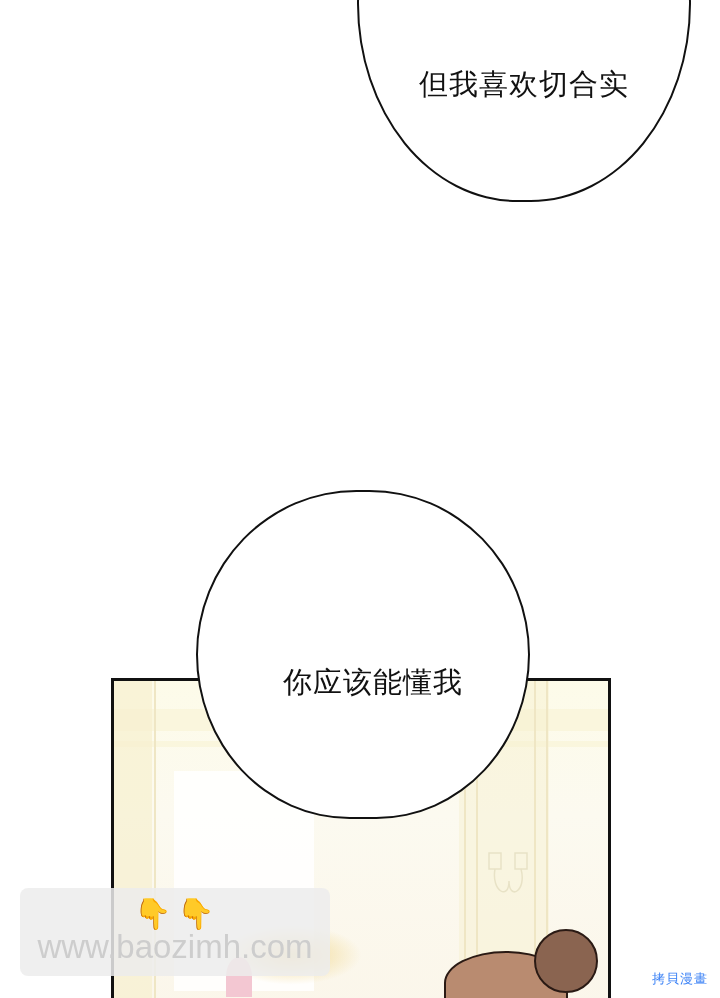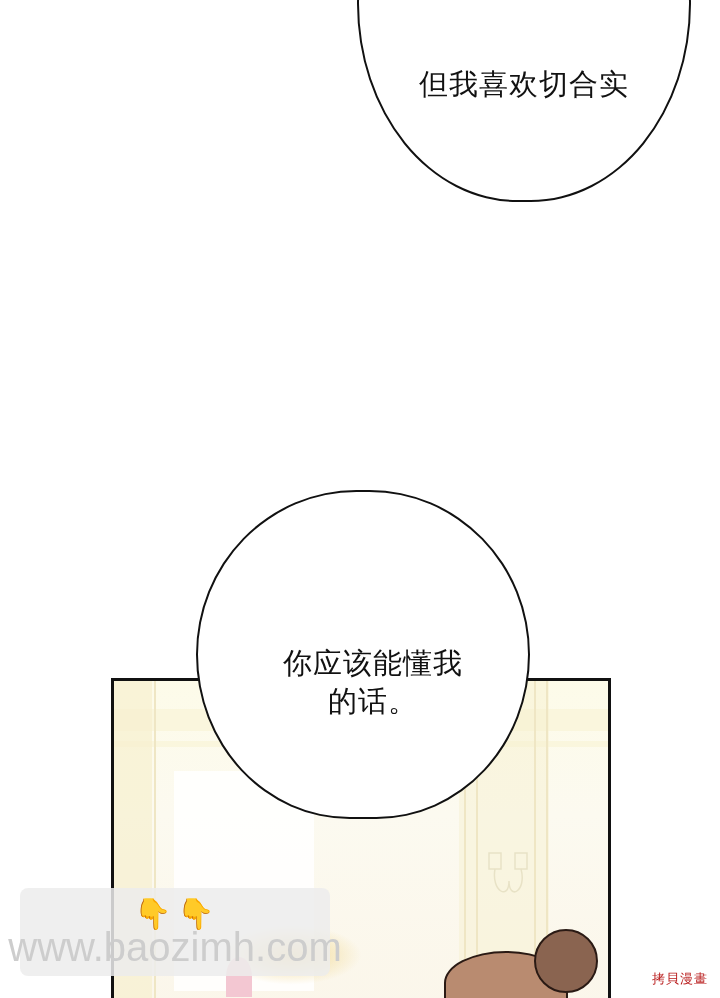--- a/index.html
+++ b/index.html
@@ -44,25 +44,25 @@
   .bubble-2 .txt { margin-top: 55px; margin-left: 20px; }
   .line { display: block; white-space: nowrap; }
 
   
   .ad {
     position: absolute; left: 20px; top: 888px; width: 310px; height: 88px;
     background: rgba(236,236,236,0.85); border-radius: 8px;
     display: flex; flex-direction: column; align-items: center; justify-content: center;
   }
   .ad-row1 { display: flex; align-items: center; gap: 4px; font-size: 32px; line-height: 38px; color: #c9c9c9; font-weight: bold; letter-spacing: 1px; }
-  .ad-row2 { font-size: 40px; line-height: 36px; color: #cdcdcd; font-family: "Liberation Sans", sans-serif; }
+  .ad-row2 { font-size: 33px; line-height: 36px; color: #cdcdcd; font-family: "Liberation Sans", sans-serif; }
   .hand { color: #f3b02b; font-size: 30px; line-height: 30px; }
 
   .corner-mark {
-    position: absolute; right: 12px; top: 970px; font-size: 13px; color: #b91c1c;
+    position: absolute; right: 12px; top: 970px; font-size: 13px; color: #3b82f6;
     letter-spacing: 1px;
   }
 </style>
 </head>
 <body>
 
 <div class="page">
 
   <div class="panel">
     <div class="wall-band" style="top:28px;height:22px;"></div>
@@ -90,21 +90,20 @@
 
   <div class="bubble bubble-1">
     <div class="txt">
       <span class="line">但我喜欢切合实</span>
     </div>
   </div>
 
   <div class="bubble bubble-2">
     <div class="txt">
       <span class="line">你应该能懂我</span>
-      <span class="line">的话。</span>
     </div>
   </div>
 
   <div class="ad">
     <div class="ad-row1">
       <span class="hand">👇</span>
       <span class="hand">👇</span>
     </div>
     <div class="ad-row2">www.baozimh.com</div>
   </div>

